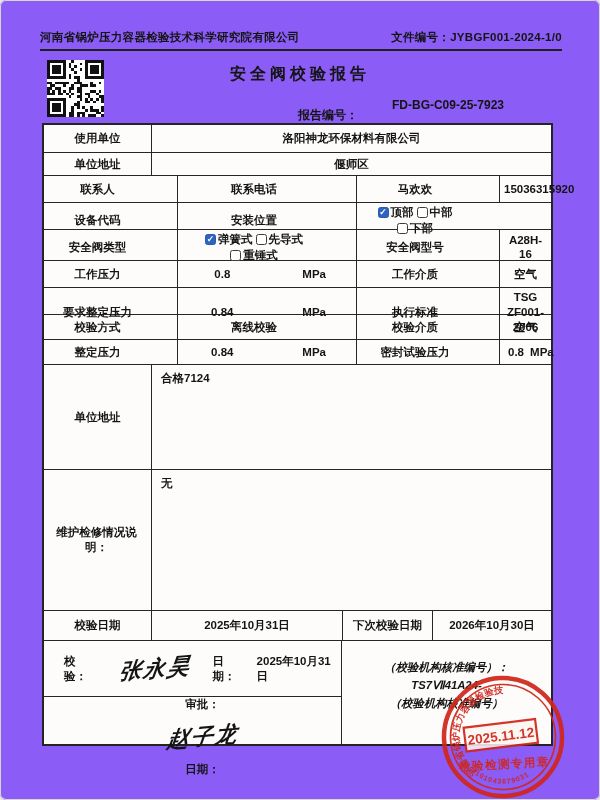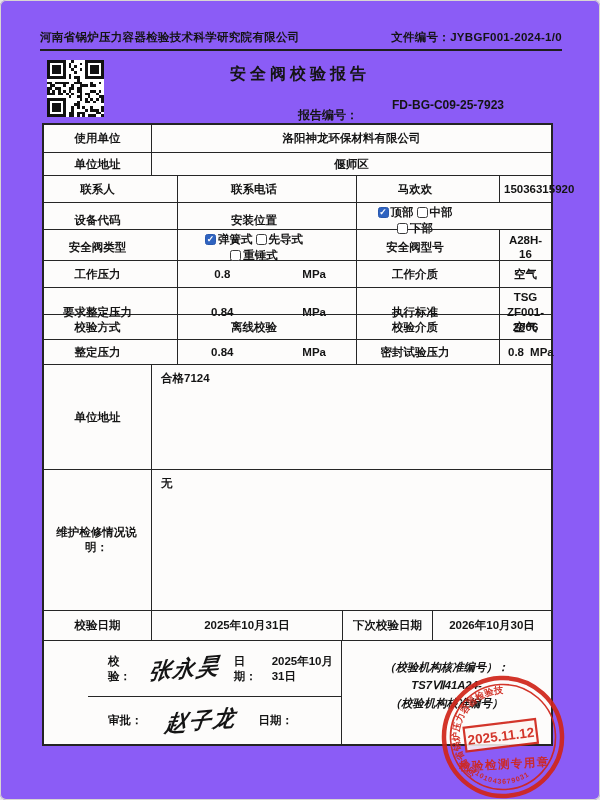--- a/index.html
+++ b/index.html
@@ -64,23 +64,23 @@
     display:inline-flex;align-items:center;justify-content:center;
     background:#fff;flex:0 0 auto;box-sizing:border-box;
   }
   .ckbox .mk{display:none;color:#fff;font-size:9px;font-weight:700;line-height:1;}
   .ckbox.checked{background:#2f63c0;border-color:#2a59ae;}
   .ckbox.checked .mk{display:block;}
   
   .sigblock{display:grid;grid-template-columns:297px 1fr;grid-template-rows:55px 48px;border-top:1.5px solid #262626;}
   .sigrow{
     display:flex;align-items:center;gap:10px;padding-left:20px;
-    font-size:11.5px;font-weight:700;box-sizing:border-box;margin-left:44px;
-  }
-  .sigrow.second{border-top:1.5px solid #262626;}
+    font-size:11.5px;font-weight:700;box-sizing:border-box;
+  }
+  .sigrow.second{border-top:1.5px solid #262626;flex-direction:column;}
   .signame{
     font-family:"DejaVu Serif", serif;font-style:italic;font-weight:700;
     font-size:22px;letter-spacing:2px;transform:rotate(-5deg) skewX(-12deg);
     width:96px;text-align:center;white-space:nowrap;
   }
   .orgcell{
     grid-row:1 / 3;grid-column:2;border-left:1.5px solid #262626;
     display:flex;flex-direction:column;align-items:center;justify-content:flex-start;
     padding-top:17px;font-size:11.3px;font-weight:700;line-height:1.6;text-align:center;font-style:italic;
   }

